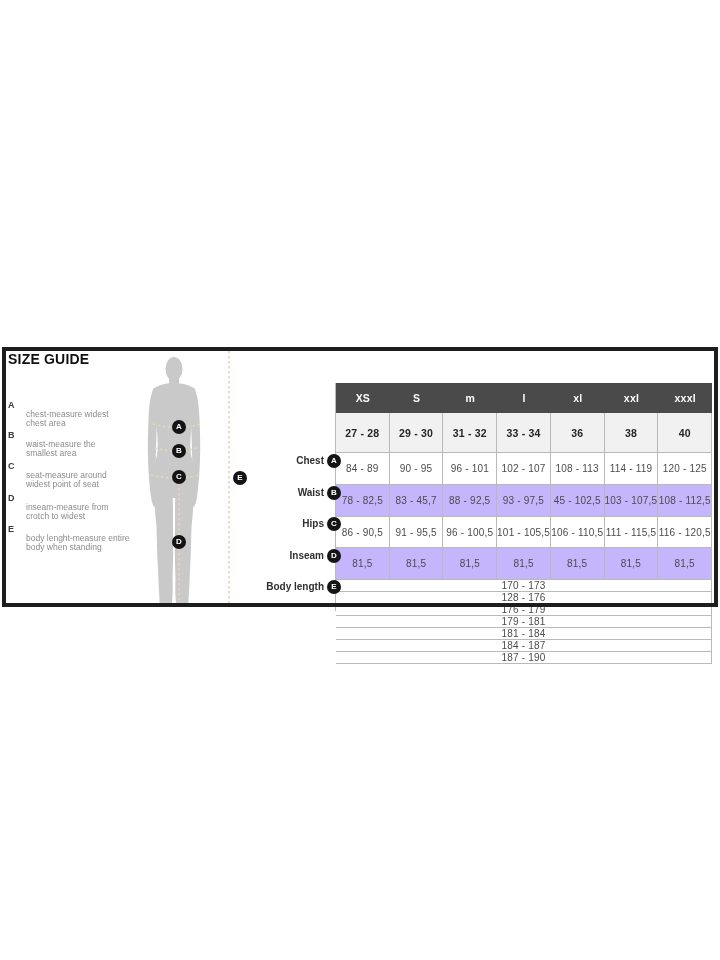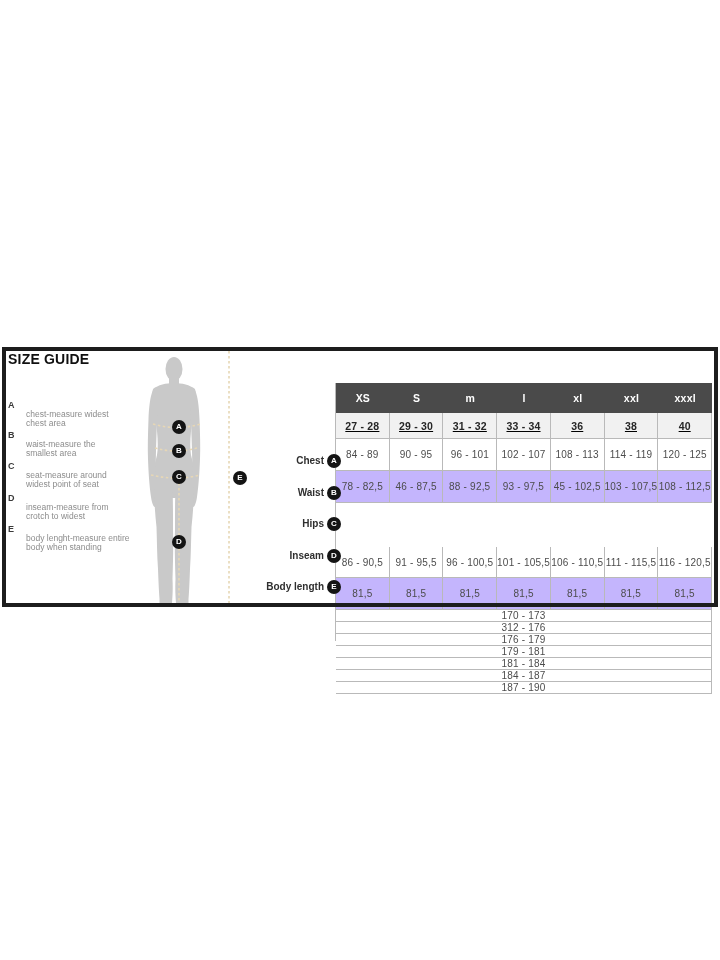--- a/index.html
+++ b/index.html
@@ -50,23 +50,23 @@
   }
   .trow{display:flex;}
   .tcell{
     flex:1;display:flex;align-items:center;justify-content:center;
     border-right:1px solid #b9b9b9;border-bottom:1px solid #b9b9b9;
     box-sizing:border-box;font-size:10px;color:#4c4c4c;letter-spacing:.2px;
     white-space:nowrap;background:#fff;
   }
   .thead{height:30px;background:#4a4a4a;}
   .thead .tcell{border:none;background:transparent;color:#ffffff;font-weight:bold;font-size:10.5px;}
-  .rs{height:26px;text-decoration:underline;}
+  .rs{height:40px;}
   .rs .tcell{font-weight:bold;color:#262626;font-size:10.5px;background:#f1f1f1;}
-  .r0{height:32px;} .r1{height:32px;} .r2{height:31px;margin-top:44px;} .r3{height:32px;} .r4{height:31px;flex-direction:column;}
+  .r0{height:32px;} .r1{height:32px;} .r2{height:31px;} .r3{height:32px;} .r4{height:31px;flex-direction:column;}
   .r1 .tcell,.r3 .tcell{background:#c4b5fd;}
 </style>
 </head>
 <body>
 
 <svg class="abs overlay" width="720" height="260" viewBox="0 0 720 260">
   <g transform="translate(146,10)" fill="#c9c9c9">
     <ellipse cx="28" cy="12" rx="8.5" ry="12"></ellipse>
     <rect x="23" y="20" width="10" height="9"></rect>
     <path d="M7,32 C12,28 20,26 28,26 C36,26 44,28 49,32 L50,38 C48,52 46,64 45,74 C44,84 44,92 45,98 C47,106 49,114 49,122 L49,130 C49,136 46,140 41,141 L15,141 C10,140 7,136 7,130 L7,122 C7,114 9,106 11,98 C12,92 12,84 11,74 C10,64 8,52 6,38 Z"></path>
@@ -155,21 +155,21 @@
     <div class="tcell">84 - 89</div>
     <div class="tcell">90 - 95</div>
     <div class="tcell">96 - 101</div>
     <div class="tcell">102 - 107</div>
     <div class="tcell">108 - 113</div>
     <div class="tcell">114 - 119</div>
     <div class="tcell">120 - 125</div>
   </div>
   <div class="trow r1">
     <div class="tcell">78 - 82,5</div>
-    <div class="tcell">46 - 87,5</div>
+    <div class="tcell">83 - 45,7</div>
     <div class="tcell">88 - 92,5</div>
     <div class="tcell">93 - 97,5</div>
     <div class="tcell">45 - 102,5</div>
     <div class="tcell">103 - 107,5</div>
     <div class="tcell">108 - 112,5</div>
   </div>
   <div class="trow r2">
     <div class="tcell">86 - 90,5</div>
     <div class="tcell">91 - 95,5</div>
     <div class="tcell">96 - 100,5</div>
@@ -182,20 +182,20 @@
     <div class="tcell">81,5</div>
     <div class="tcell">81,5</div>
     <div class="tcell">81,5</div>
     <div class="tcell">81,5</div>
     <div class="tcell">81,5</div>
     <div class="tcell">81,5</div>
     <div class="tcell">81,5</div>
   </div>
   <div class="trow r4">
     <div class="tcell">170 - 173</div>
-    <div class="tcell">312 - 176</div>
+    <div class="tcell">128 - 176</div>
     <div class="tcell">176 - 179</div>
     <div class="tcell">179 - 181</div>
     <div class="tcell">181 - 184</div>
     <div class="tcell">184 - 187</div>
     <div class="tcell">187 - 190</div>
   </div>
 </div>
 
 </body></html>

